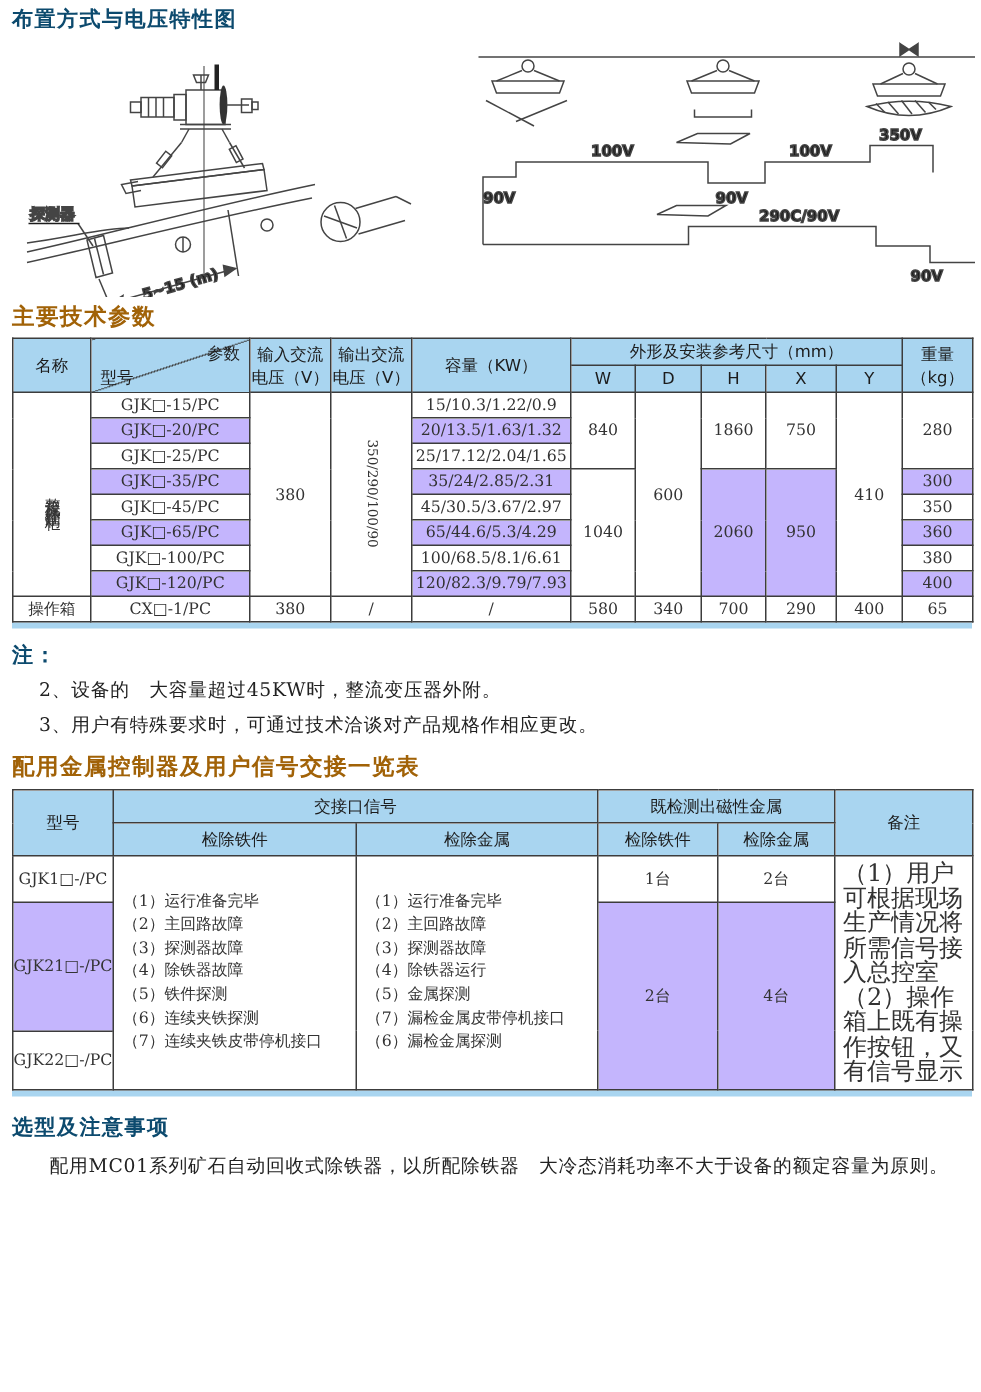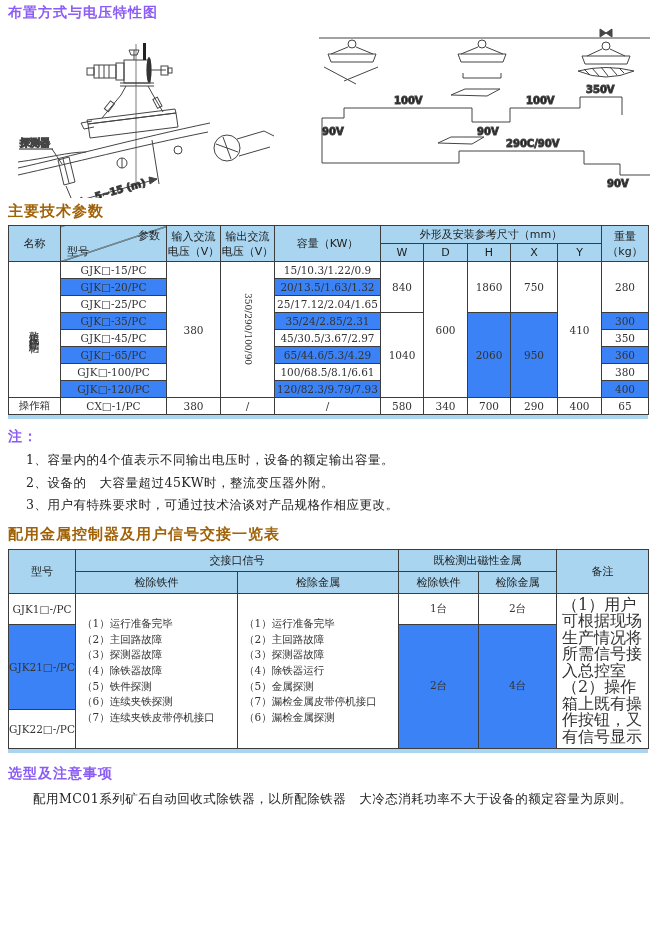--- a/index.html
+++ b/index.html
@@ -1,35 +1,35 @@
 <!DOCTYPE html>
 <html><head>
 <meta charset="utf-8">
 <style>
   * { margin:0; padding:0; box-sizing:border-box; }
   html,body { width:654px; height:928px; background:#fff; overflow:hidden;
     font-family:"DejaVu Sans","Liberation Sans",sans-serif; color:#222; }
   .page { position:relative; width:654px; height:928px; padding:4px 8px 0 8px; }
 
-  .h-black { font-size:14px; font-weight:bold; color:#8b5cf6; letter-spacing:1px; }
+  .h-black { font-size:14px; font-weight:bold; color:#0c4a6e; letter-spacing:1px; }
   .h-blue  { font-size:15px; font-weight:bold; color:#a16207; letter-spacing:1px; }
 
   .diagrams { position:relative; width:100%; height:174px; margin-top:2px; }
   .diagrams svg { position:absolute; top:0; }
   svg text { font-family:"DejaVu Sans","Liberation Sans",sans-serif; }
   .dlabel { font-size:10px; font-weight:bold; fill:#1c1c1c; }
 
   table { border-collapse:collapse; table-layout:fixed; width:640px;
     font-family:"DejaVu Serif","Liberation Serif",serif; }
   th, td { border:1px solid #3c3c3c; text-align:center; vertical-align:middle;
     padding:0; overflow:hidden; }
   th { background:#a9d5f0; font-family:"DejaVu Sans","Liberation Sans",sans-serif;
     font-weight:normal; font-size:11px; color:#1c1c1c; }
   td { font-size:10.5px; color:#333; }
-  .bl { background:#3b82f6; }
+  .bl { background:#c4b5fd; }
   .tbl-wrap { border-bottom:4px solid #a9d5f0; width:640px; }
 
   
   #t1 tr.dr { height:17px; }
   #t1 tr.hr1 { height:18px;margin-top:12px; } #t1 tr.hr2 { height:18px; }
   .vert { writing-mode:vertical-rl; text-orientation:upright; letter-spacing:2px;
     font-size:10.5px; }
   .vnum { writing-mode:vertical-rl; font-size:9px; letter-spacing:0; }
   .diagc { position:relative; background:
     linear-gradient(to bottom right, transparent 49.4%, #3c3c3c 49.4%, #3c3c3c 50.6%, transparent 50.6%), #a9d5f0; }
@@ -272,21 +272,20 @@
       <td>400</td>
       <td>65</td>
     </tr>
   </tbody>
       </table>
   </div>
 
   <div class="note-block">
     <div class="h-black">注：</div>
     <div class="note-lines">
-      <div>1、容量内的4个值表示不同输出电压时，设备的额定输出容量。</div>
       <div>2、设备的　大容量超过45KW时，整流变压器外附。</div>
       <div>3、用户有特殊要求时，可通过技术洽谈对产品规格作相应更改。</div>
     </div>
   </div>
 
   <div class="h-blue" style="margin-top:8px">配用金属控制器及用户信号交接一览表</div>
 
   <div class="tbl-wrap" style="margin-top:5px">
   <table id="t2">
     <colgroup>

